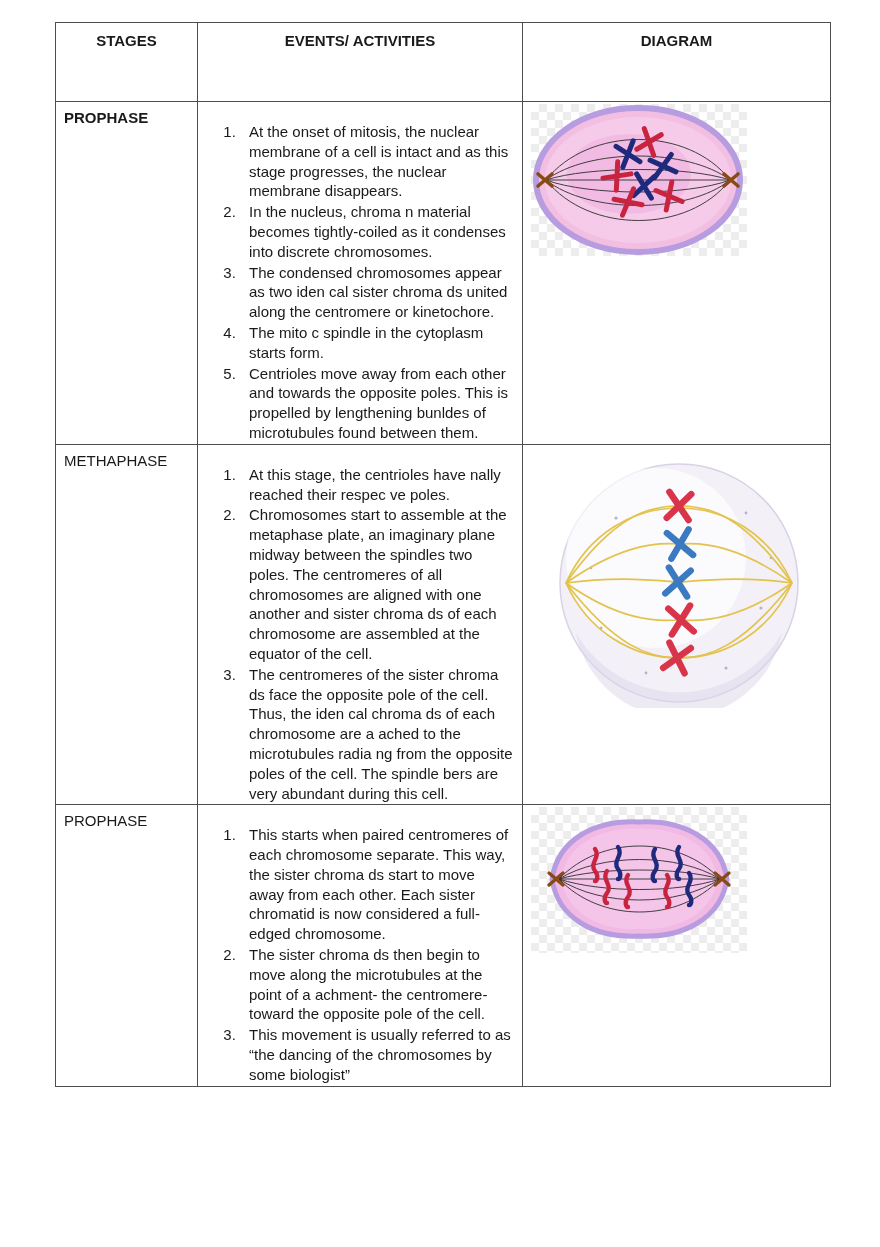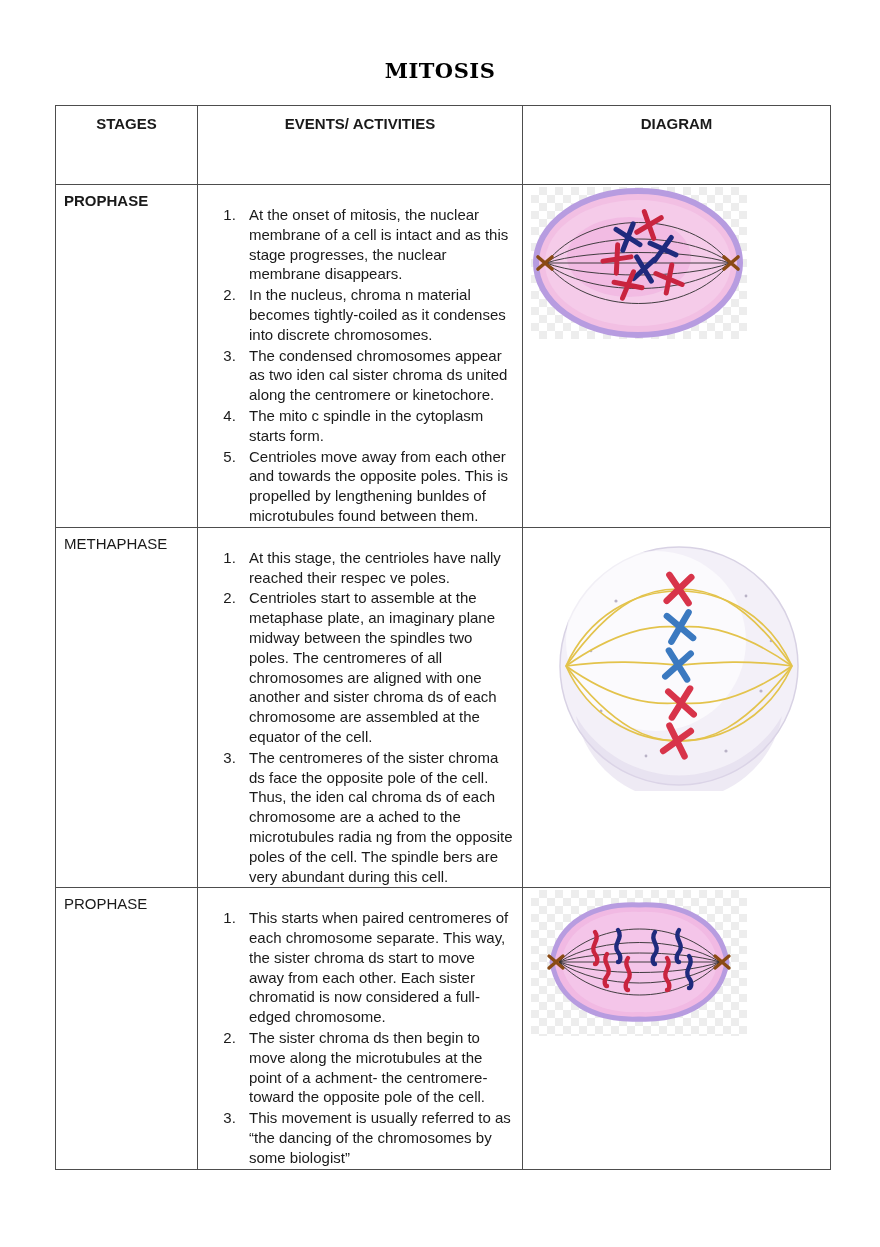--- a/index.html
+++ b/index.html
@@ -69,21 +69,20 @@
   .prophase-pos  { width: 216px; height: 152px; margin: 2px 0 0 8px; }
   .metaphase-pos { width: 246px; height: 250px; margin: 13px 0 0 33px; }
   .anaphase-pos  { width: 216px; height: 146px; margin: 2px 0 0 8px; }
   .diagram svg { display: block; width: 100%; height: 100%; }
 </style>
 </head>
 <body>
 
 <div class="page">
 
-  <div class="doc-title">MITOSIS</div>
 
   <table class="mitosis-table">
     <colgroup>
       <col style="width:142px">
       <col style="width:325px">
       <col style="width:308px">
     </colgroup>
     <thead>
       <tr>
         <th class="col-header">STAGES</th>
@@ -149,21 +148,21 @@
             </svg>
           </div>
         </td>
       </tr>
 
       <tr style="height:359px">
         <td class="stage-cell">METHAPHASE</td>
         <td class="events-cell">
           <ol>
             <li>At this stage, the centrioles have  nally reached their respec ve poles.</li>
-            <li>Centrioles start to assemble at the metaphase plate, an imaginary plane midway between the spindles two poles. The centromeres of all chromosomes are aligned with one another and sister chroma ds of each chromosome are assembled at the equator of the cell.</li>
+            <li>Chromosomes start to assemble at the metaphase plate, an imaginary plane midway between the spindles two poles. The centromeres of all chromosomes are aligned with one another and sister chroma ds of each chromosome are assembled at the equator of the cell.</li>
             <li>The centromeres of the sister chroma ds face the opposite pole of the cell. Thus, the iden cal chroma ds of each chromosome are a ached to the microtubules radia ng from the opposite poles of the cell. The spindle  bers are very abundant during this cell.</li>
           </ol>
         </td>
         <td class="diagram-cell">
           <div class="diagram metaphase-pos">
             <svg viewBox="0 0 246 250" xmlns="http://www.w3.org/2000/svg">
               <circle cx="123" cy="125" r="119" fill="#f3f0f8" stroke="#d8d2e4" stroke-width="1.5"></circle>
               <circle cx="100" cy="100" r="90" fill="#ffffff" opacity="0.65"></circle>
               <path d="M20 175 A119 119 0 0 0 226 175 A105 105 0 0 1 20 175 Z" fill="#ddd6ea" opacity="0.5"></path>
               <g fill="#b9b2c6">

